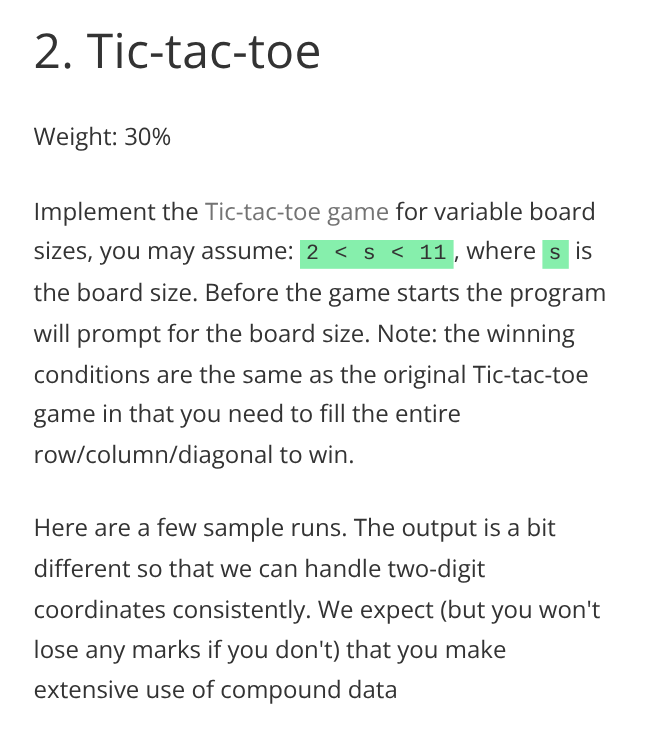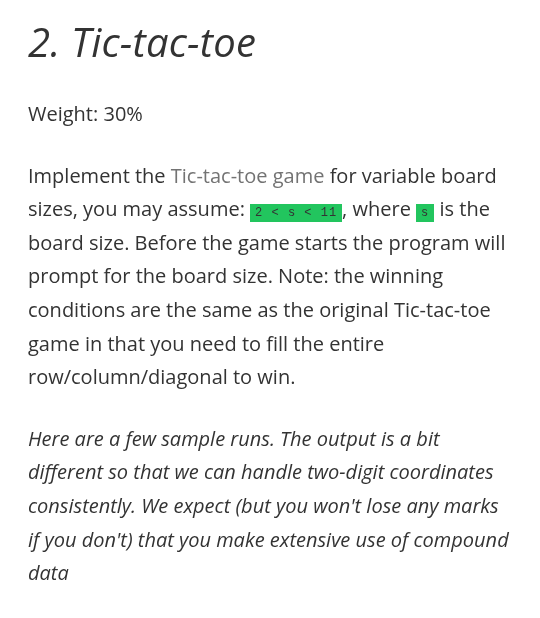--- a/index.html
+++ b/index.html
@@ -15,41 +15,39 @@
       padding: 14px 28px 0 28px;
       color: #333333;
       overflow: hidden;
     }
     h2 {
       font-size: 40px;
       font-weight: 400;
       color: #333333;
       margin-bottom: 28px;
       letter-spacing: 0.2px;
-      font-style: italic;
     }
     p {
       font-size: 20px;
       line-height: 1.68;
       color: #333333;
       margin-bottom: 28px;
     }
     p:last-child {
       margin-bottom: 0;
-      font-style: italic;
     }
     a {
       color: #737373;
       text-decoration: none;
     }
     code {
       font-family: "Consolas", "Monaco", "Courier New", monospace;
-      background-color: #22c55e;
+      background-color: #86efac;
       padding: 2px 5px;
-      font-size: 12px;
+      font-size: 18px;
       color: #333333;
       letter-spacing: 1px;
     }
   </style>
 </head>
 <body>
 
 <h2>2. Tic-tac-toe</h2>
 
 <p>Weight: 30%</p>

